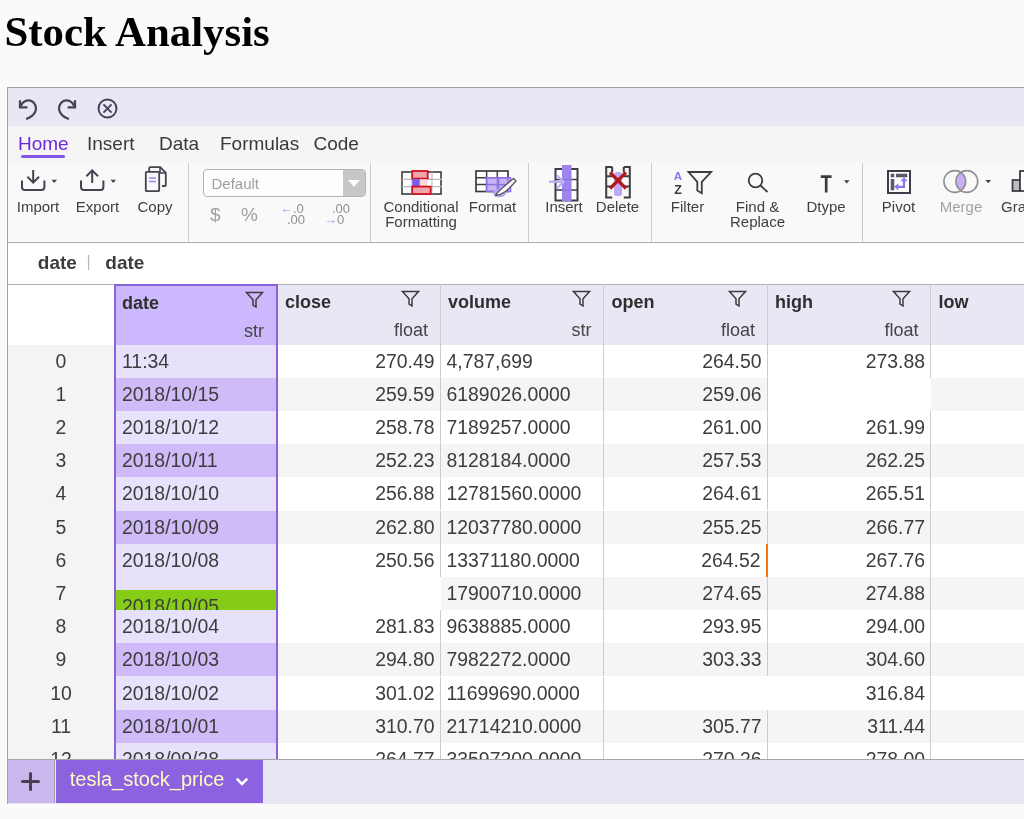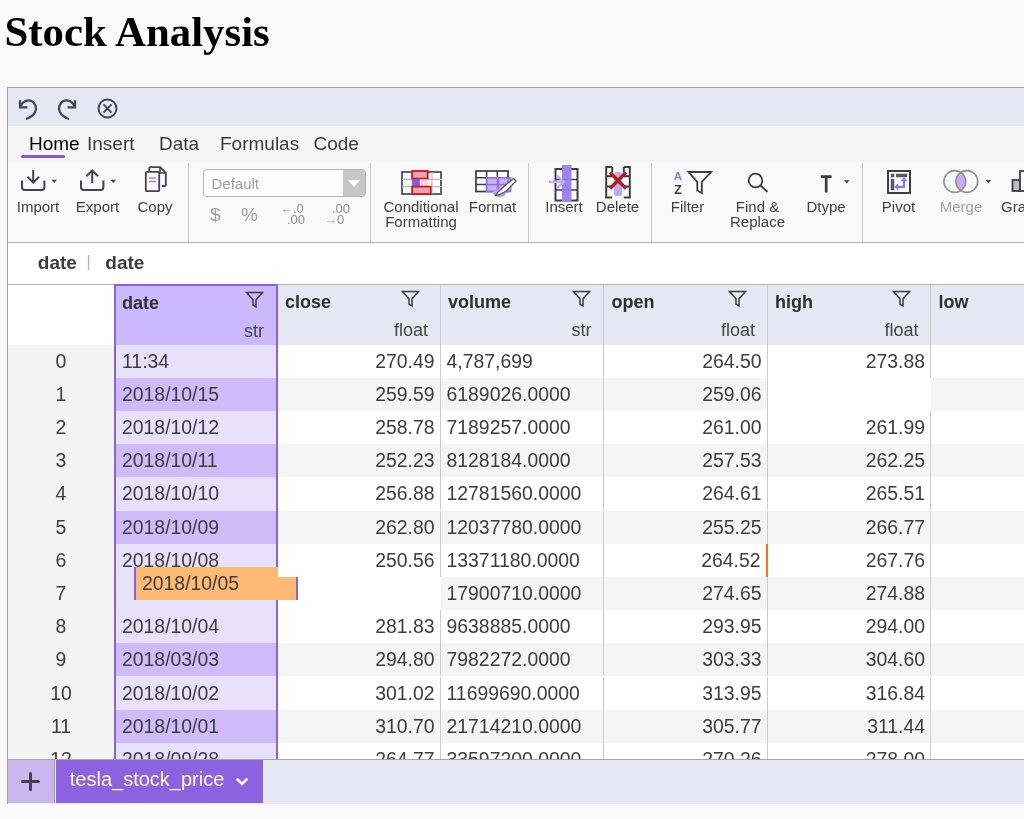--- a/index.html
+++ b/index.html
@@ -36,21 +36,21 @@
 <svg style="position:absolute;left:47px;top:8px;" width="25" height="25" viewBox="0 0 21 21" fill="none">
  <path d="M16.8 3.6 L16.8 9.6 L10.6 9.6" stroke="#46425a" stroke-width="1.9" fill="none"></path>
  <path d="M16.1 8.2 C14.7 4.4 10.4 2.6 7.1 4.3 C3.7 6.0 2.4 10.1 4.1 13.4 C5.5 16.1 8.6 18.3 11.7 19.3" stroke="#46425a" stroke-width="1.9" fill="none"></path>
 </svg>
 <svg style="position:absolute;left:88px;top:8.5px;" width="23" height="23" viewBox="0 0 21 21" fill="none">
  <circle cx="10.5" cy="10.5" r="8.2" stroke="#46425a" stroke-width="1.8" fill="none"></circle>
  <path d="M6.8 6.8 L14.2 14.2 M14.2 6.8 L6.8 14.2" stroke="#46425a" stroke-width="1.7"></path>
 </svg>
 </div>
 <div id="menurow">
-<span class="menutab" style="left:21px; color:#000000;text-align:center;">Home</span>
+<span class="menutab" style="left:10px; color:#6d28d9;text-align:center;">Home</span>
 <span class="menutab" style="left:79px;">Insert</span>
 <span class="menutab" style="left:151px;">Data</span>
 <span class="menutab" style="left:212px;">Formulas</span>
 <span class="menutab" style="left:305.5px;">Code</span>
 <div style="position:absolute; left:13px; top:28.5px; width:43.5px; height:3.4px; background:#8456e8; border-radius:2px;"></div>
 </div>
 <div id="toolbar">
 <svg style="position:absolute;left:13px;top:7px;" width="37" height="24" viewBox="0 0 37 24" fill="none">
  <path d="M12.2 1 L12.2 13.2 M6.4 7.8 L12.2 13.6 L18 7.8" stroke="#45424f" stroke-width="2"></path>
  <path d="M1 11.5 L1 18 Q1 20.9 3.9 20.9 L20.5 20.9 Q23.4 20.9 23.4 18 L23.4 11.5" stroke="#45424f" stroke-width="2"></path>
@@ -191,23 +191,23 @@
             <span class="htype">str</span>
           </div>
 </div>
         <div class="cell" style="top:60.5px; background:#e8e1fb; border-left:2px solid #8a63d8; border-right:2px solid #8a63d8; padding-left:6px;">11:34</div>
         <div class="cell" style="top:93.7px; background:#cfbbf8; border-left:2px solid #8a63d8; border-right:2px solid #8a63d8; padding-left:6px;">2018/10/15</div>
         <div class="cell" style="top:126.9px; background:#e8e1fb; border-left:2px solid #8a63d8; border-right:2px solid #8a63d8; padding-left:6px;">2018/10/12</div>
         <div class="cell" style="top:160.1px; background:#cfbbf8; border-left:2px solid #8a63d8; border-right:2px solid #8a63d8; padding-left:6px;">2018/10/11</div>
         <div class="cell" style="top:193.3px; background:#e8e1fb; border-left:2px solid #8a63d8; border-right:2px solid #8a63d8; padding-left:6px;">2018/10/10</div>
         <div class="cell" style="top:226.5px; background:#cfbbf8; border-left:2px solid #8a63d8; border-right:2px solid #8a63d8; padding-left:6px;">2018/10/09</div>
         <div class="cell" style="top:259.7px; background:#e8e1fb; border-left:2px solid #8a63d8; border-right:2px solid #8a63d8; padding-left:6px;">2018/10/08</div>
-        <div class="cell" style="top:283px; background:#fdba74; border-left:2px solid #8a63d8; border-right:2px solid #8a63d8; padding-left:6px;margin-left:20px;">2018/10/05</div>
+        <div class="cell" style="top:306px; background:#84cc16; border-left:2px solid #8a63d8; border-right:2px solid #8a63d8; padding-left:6px;">2018/10/05</div>
         <div class="cell" style="top:326.1px; background:#e8e1fb; border-left:2px solid #8a63d8; border-right:2px solid #8a63d8; padding-left:6px;">2018/10/04</div>
-        <div class="cell" style="top:359.3px; background:#cfbbf8; border-left:2px solid #8a63d8; border-right:2px solid #8a63d8; padding-left:6px;">2018/03/03</div>
+        <div class="cell" style="top:359.3px; background:#cfbbf8; border-left:2px solid #8a63d8; border-right:2px solid #8a63d8; padding-left:6px;">2018/10/03</div>
         <div class="cell" style="top:392.5px; background:#e8e1fb; border-left:2px solid #8a63d8; border-right:2px solid #8a63d8; padding-left:6px;">2018/10/02</div>
         <div class="cell" style="top:425.7px; background:#cfbbf8; border-left:2px solid #8a63d8; border-right:2px solid #8a63d8; padding-left:6px;">2018/10/01</div>
         <div class="cell" style="top:458.9px; background:#e8e1fb; border-left:2px solid #8a63d8; border-right:2px solid #8a63d8; padding-left:6px;">2018/09/28</div>
       </div>
 <div style="left:269.5px; width:163px; top:0; height:475px; position:absolute;padding-left:40px;">
         <div class="hdr">
   <span class="hname">close</span>
   <div class="htyperight">
             <svg width="19" height="18" viewBox="0 0 19 18">
               <path d="M1.5 1.5 L17.5 1.5 L11 8.7 L11 16 L8 14.2 L8 8.7 Z" stroke="#3d3d3d" stroke-width="1.5" fill="none"></path>
@@ -265,21 +265,20 @@
         <div class="cell" style="top:60.5px; background:#fff; padding-right:5px; text-align:right; border-right:1px solid #cccccc;">264.50</div>
         <div class="cell" style="top:93.7px; background:#f5f5f5; padding-right:5px; text-align:right; border-right:1px solid #cccccc;">259.06</div>
         <div class="cell" style="top:126.9px; background:#fff; padding-right:5px; text-align:right; border-right:1px solid #cccccc;">261.00</div>
         <div class="cell" style="top:160.1px; background:#f5f5f5; padding-right:5px; text-align:right; border-right:1px solid #cccccc;">257.53</div>
         <div class="cell" style="top:193.3px; background:#fff; padding-right:5px; text-align:right; border-right:1px solid #cccccc;">264.61</div>
         <div class="cell" style="top:226.5px; background:#f5f5f5; padding-right:5px; text-align:right; border-right:1px solid #cccccc;">255.25</div>
         <div class="cell" style="top:259.7px; background:#fff; padding-right:5px; text-align:right; border-right:2px solid #f97316;">264.52</div>
         <div class="cell" style="top:292.9px; background:#f5f5f5; padding-right:5px; text-align:right; border-right:1px solid #cccccc;">274.65</div>
         <div class="cell" style="top:326.1px; background:#fff; padding-right:5px; text-align:right; border-right:1px solid #cccccc;">293.95</div>
         <div class="cell" style="top:359.3px; background:#f5f5f5; padding-right:5px; text-align:right; border-right:1px solid #cccccc;">303.33</div>
-        <div class="cell" style="top:392.5px; background:#fff; padding-right:5px; text-align:right; border-right:1px solid #cccccc;">313.95</div>
         <div class="cell" style="top:425.7px; background:#f5f5f5; padding-right:5px; text-align:right; border-right:1px solid #cccccc;">305.77</div>
         <div class="cell" style="top:458.9px; background:#fff; padding-right:5px; text-align:right; border-right:1px solid #cccccc;">270.26</div>
       </div>
 <div style="left:759.5px; width:163.5px; top:0; height:475px; position:absolute;">
         <div class="hdr">
   <span class="hname">high</span>
   <div class="htyperight">
             <svg width="19" height="18" viewBox="0 0 19 18">
               <path d="M1.5 1.5 L17.5 1.5 L11 8.7 L11 16 L8 14.2 L8 8.7 Z" stroke="#3d3d3d" stroke-width="1.5" fill="none"></path>
             </svg>

